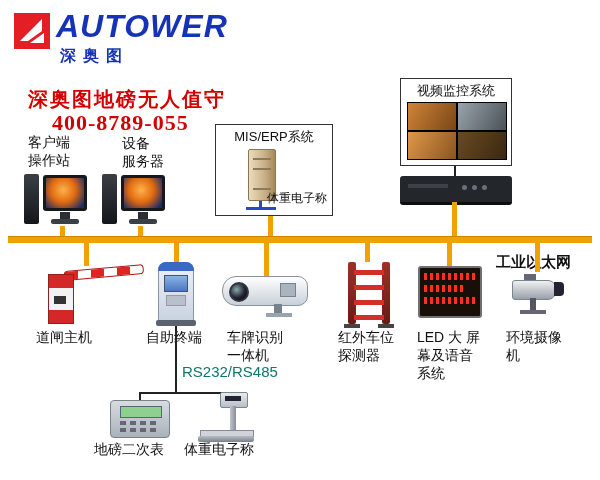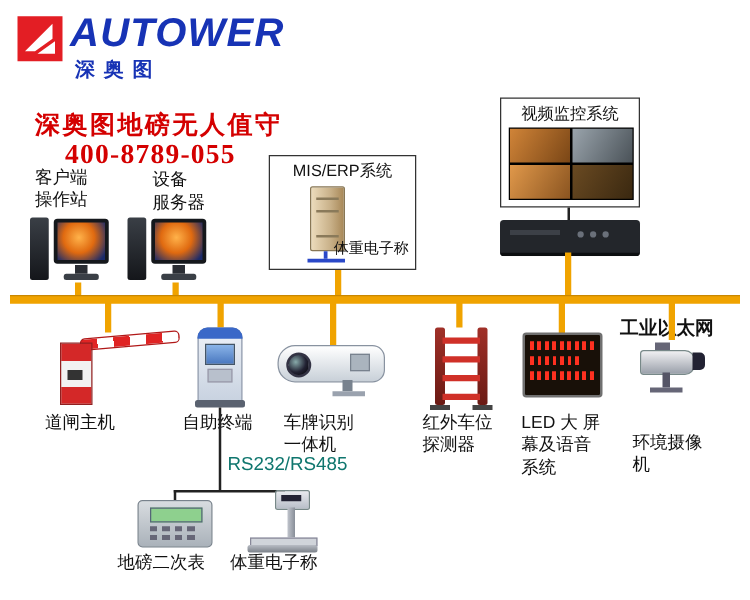--- a/index.html
+++ b/index.html
@@ -280,21 +280,21 @@
   </div>
   <div class="abs dev-label" style="left:338px;top:328px;">
     <div>红外车位</div>
     <div>探测器</div>
   </div>
   <div class="abs dev-label" style="left:417px;top:328px;">
     <div>LED 大 屏</div>
     <div>幕及语音</div>
     <div>系统</div>
   </div>
-  <div class="abs dev-label" style="left:506px;top:328px;margin-top:16px;">
+  <div class="abs dev-label" style="left:506px;top:328px;">
     <div>环境摄像</div>
     <div>机</div>
   </div>
 
   <div class="abs vblack" style="left:175px;top:326px;height:66px;"></div>
   <div class="abs serial-label">RS232/RS485</div>
   <div class="abs hblack" style="left:139px;top:392px;width:89px;"></div>
   <div class="abs vblack" style="left:139px;top:392px;height:8px;"></div>
   <div class="abs vblack" style="left:226px;top:392px;height:4px;"></div>
 

